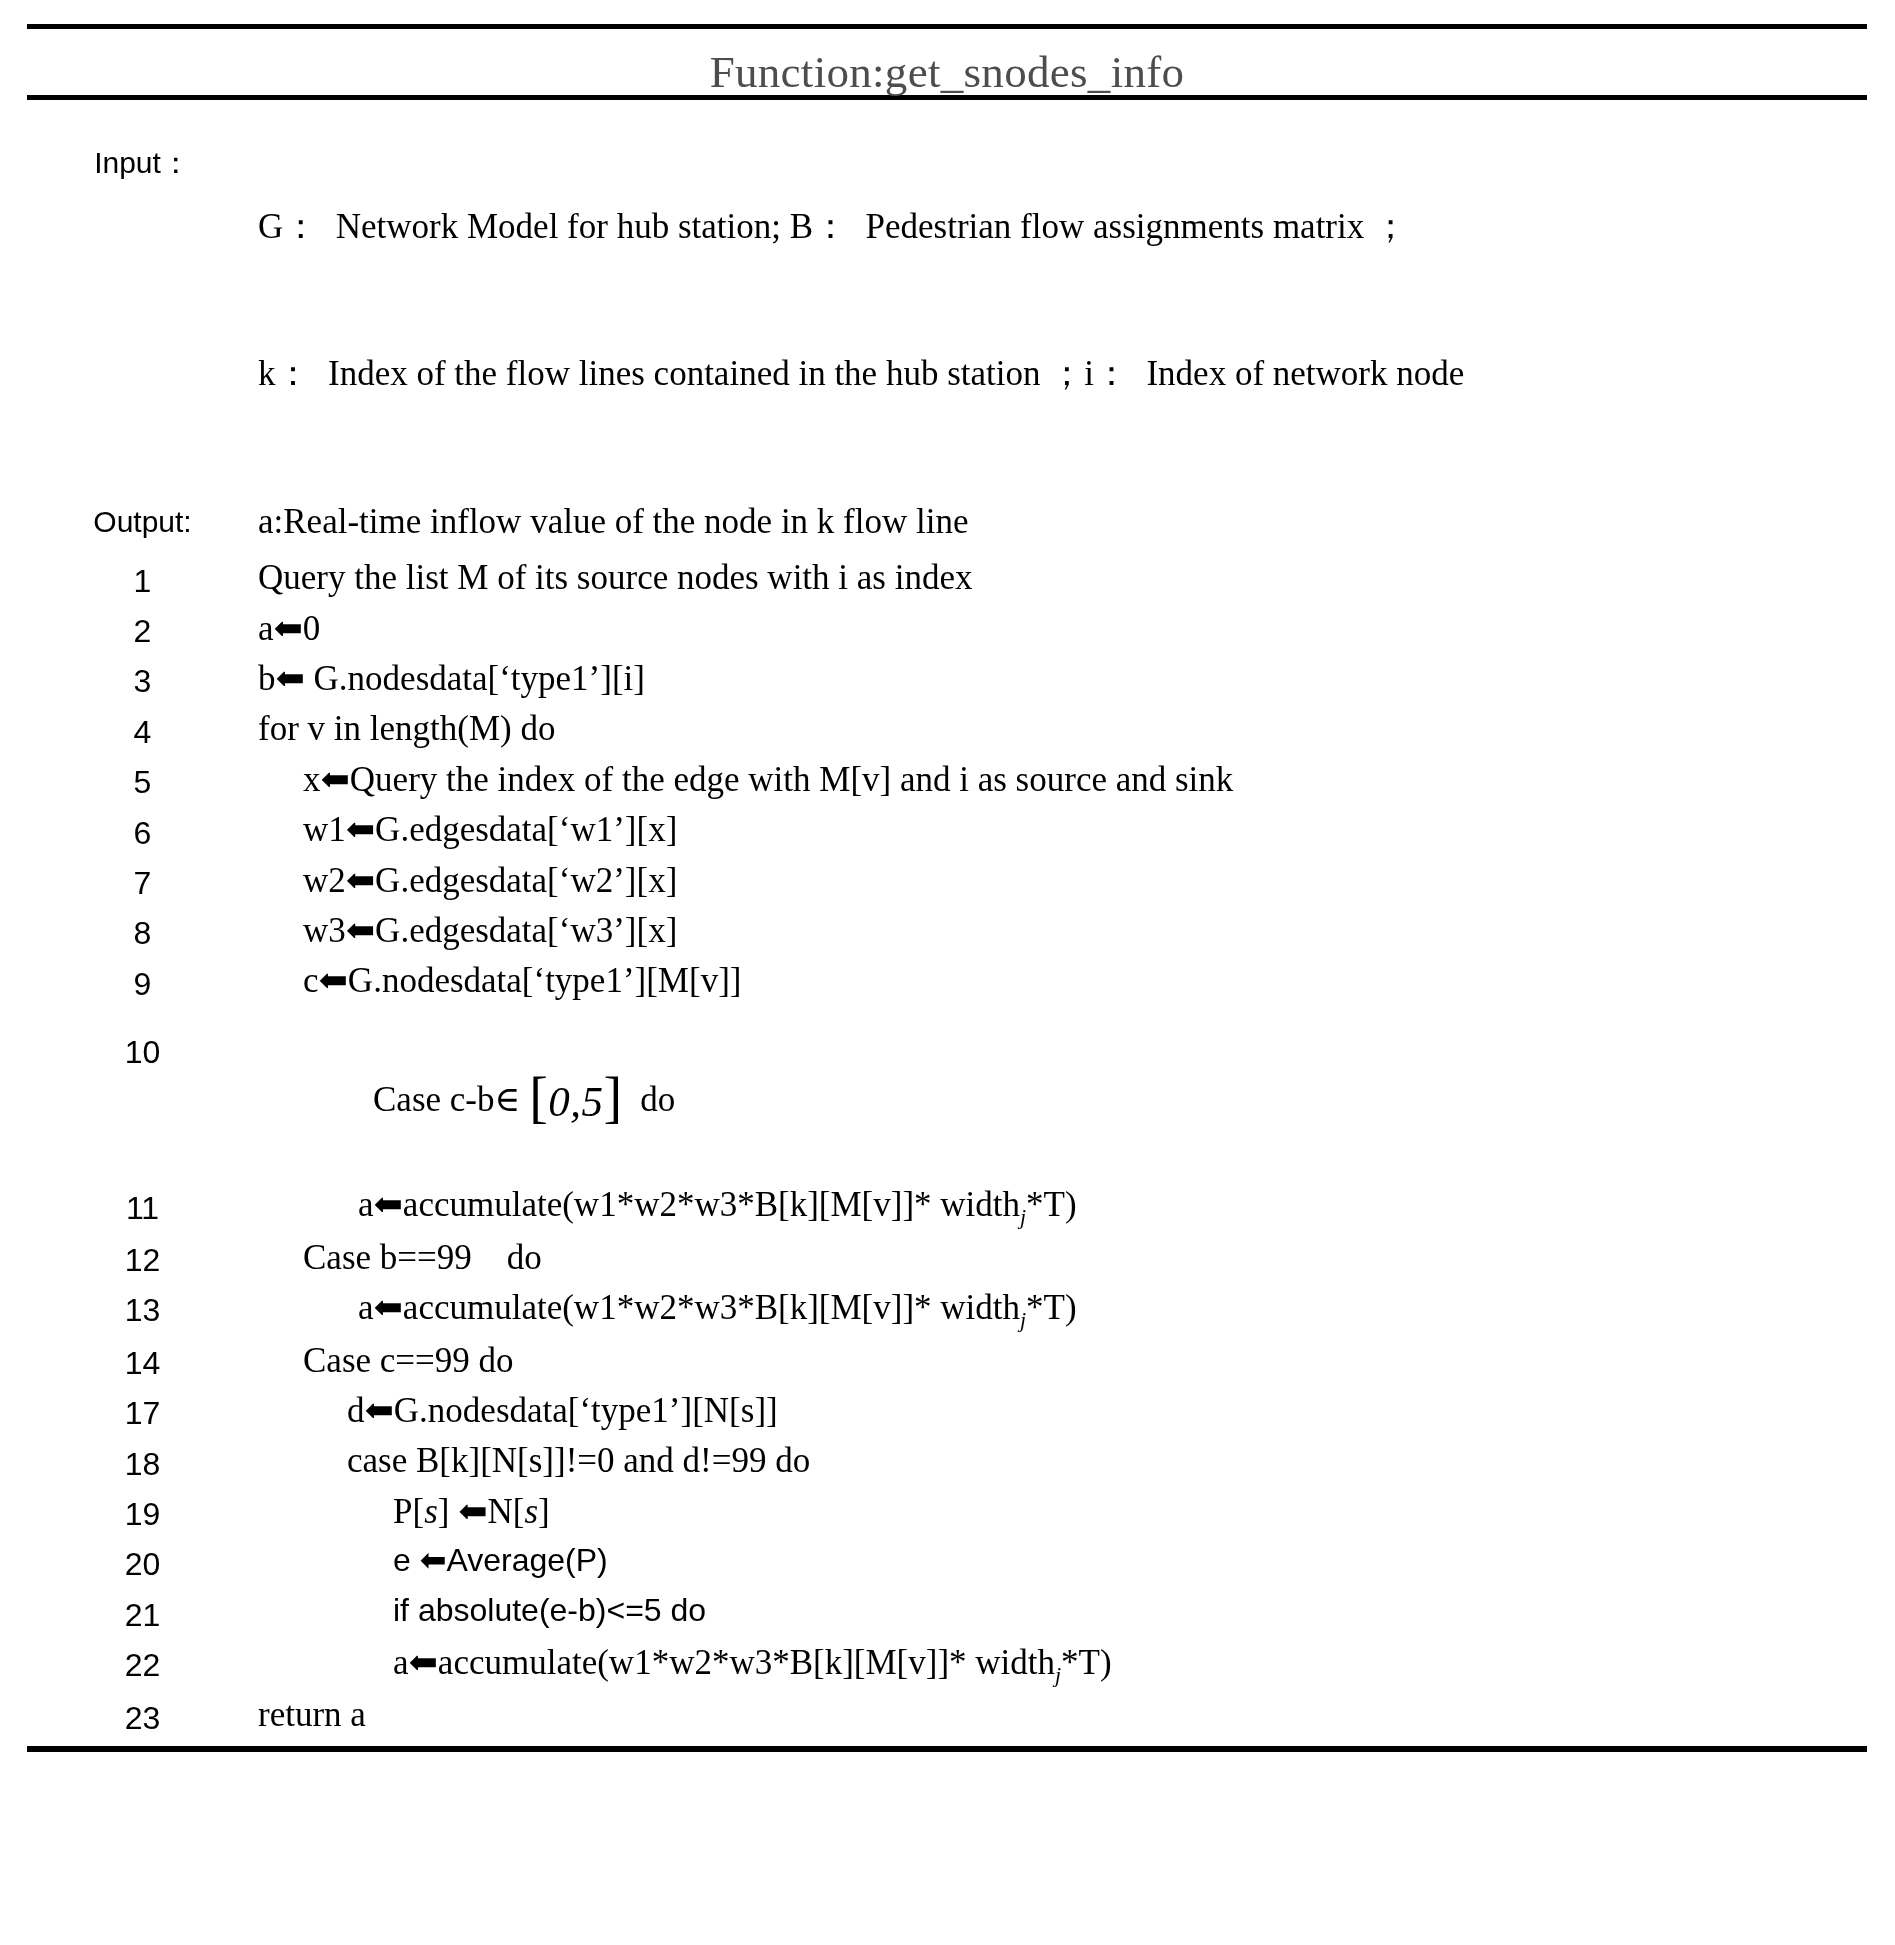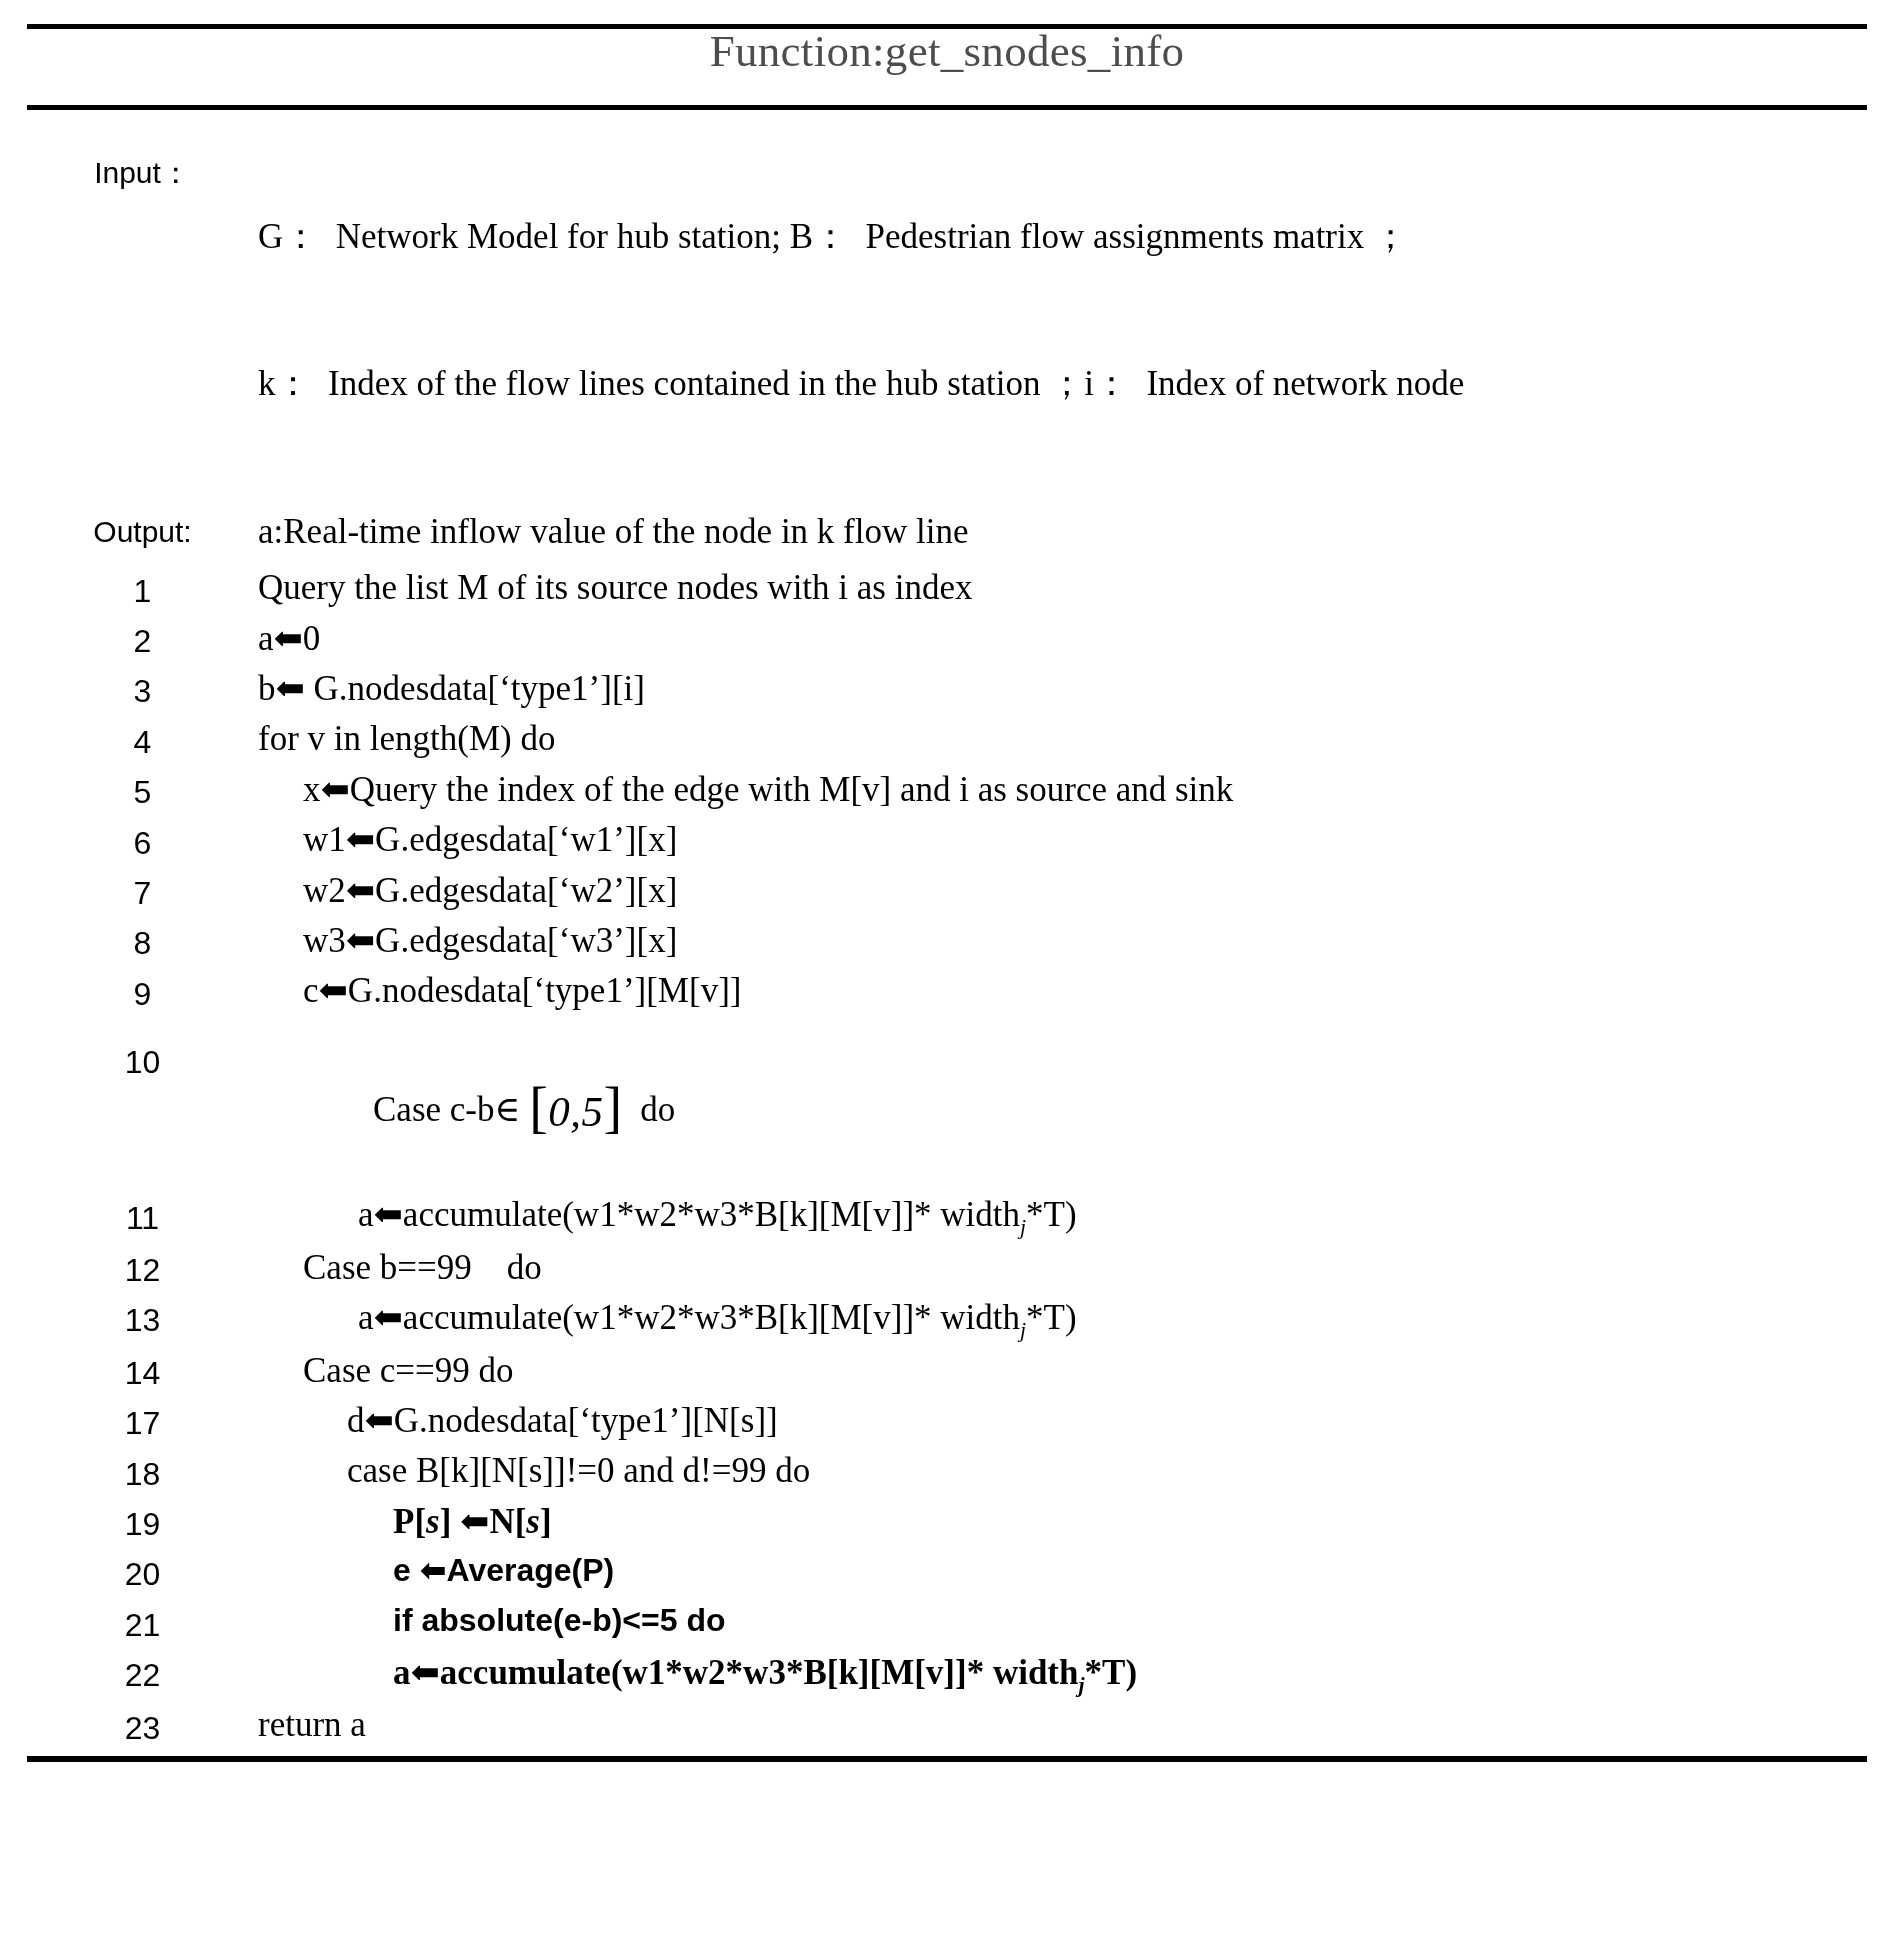--- a/index.html
+++ b/index.html
@@ -26,23 +26,23 @@
   .rule {
     width: 100%;
     background: #000000;
   }
   .rule-top    { height: 4.8px;  margin-top: 24px; }
   .rule-mid    { height: 4.8px;  margin-top: 0px; }
   .rule-bottom { height: 5.9px; }
 
   
   .title-band {
-    height: 76px;
+    height: 66px;
     display: flex;
-    align-items: flex-start;
+    align-items: flex-end;
     justify-content: center;
   }
   .title-text {
     font-family: "Liberation Serif", "DejaVu Serif", serif;
     font-size: 45px;
     color: #4d4d4d;
     letter-spacing: 0.3px;
     line-height: 1;
     white-space: nowrap;
   }
@@ -84,21 +84,21 @@
   }
 
   
   .row-label { padding-top: 5.3px; }
 
   
   .ind-0 { padding-left: 0px; }
   .ind-1 { padding-left: 45px; }
   .ind-2 { padding-left: 89px; }
   .ind-3 { padding-left: 100px; }
-  .ind-4 { padding-left: 135px; font-weight: bold; }
+  .ind-4 { padding-left: 135px; }
 
   
   .row.io        { min-height: 44px; }
   .row.io .row-body { line-height: 1.30; }
   .row.step      { min-height: 44px; }
   .row.step-tall { min-height: 67px; }
 
   .row + .row { margin-top: 6.4px; }
   .row.gap-top { margin-top: 16px; }
 

